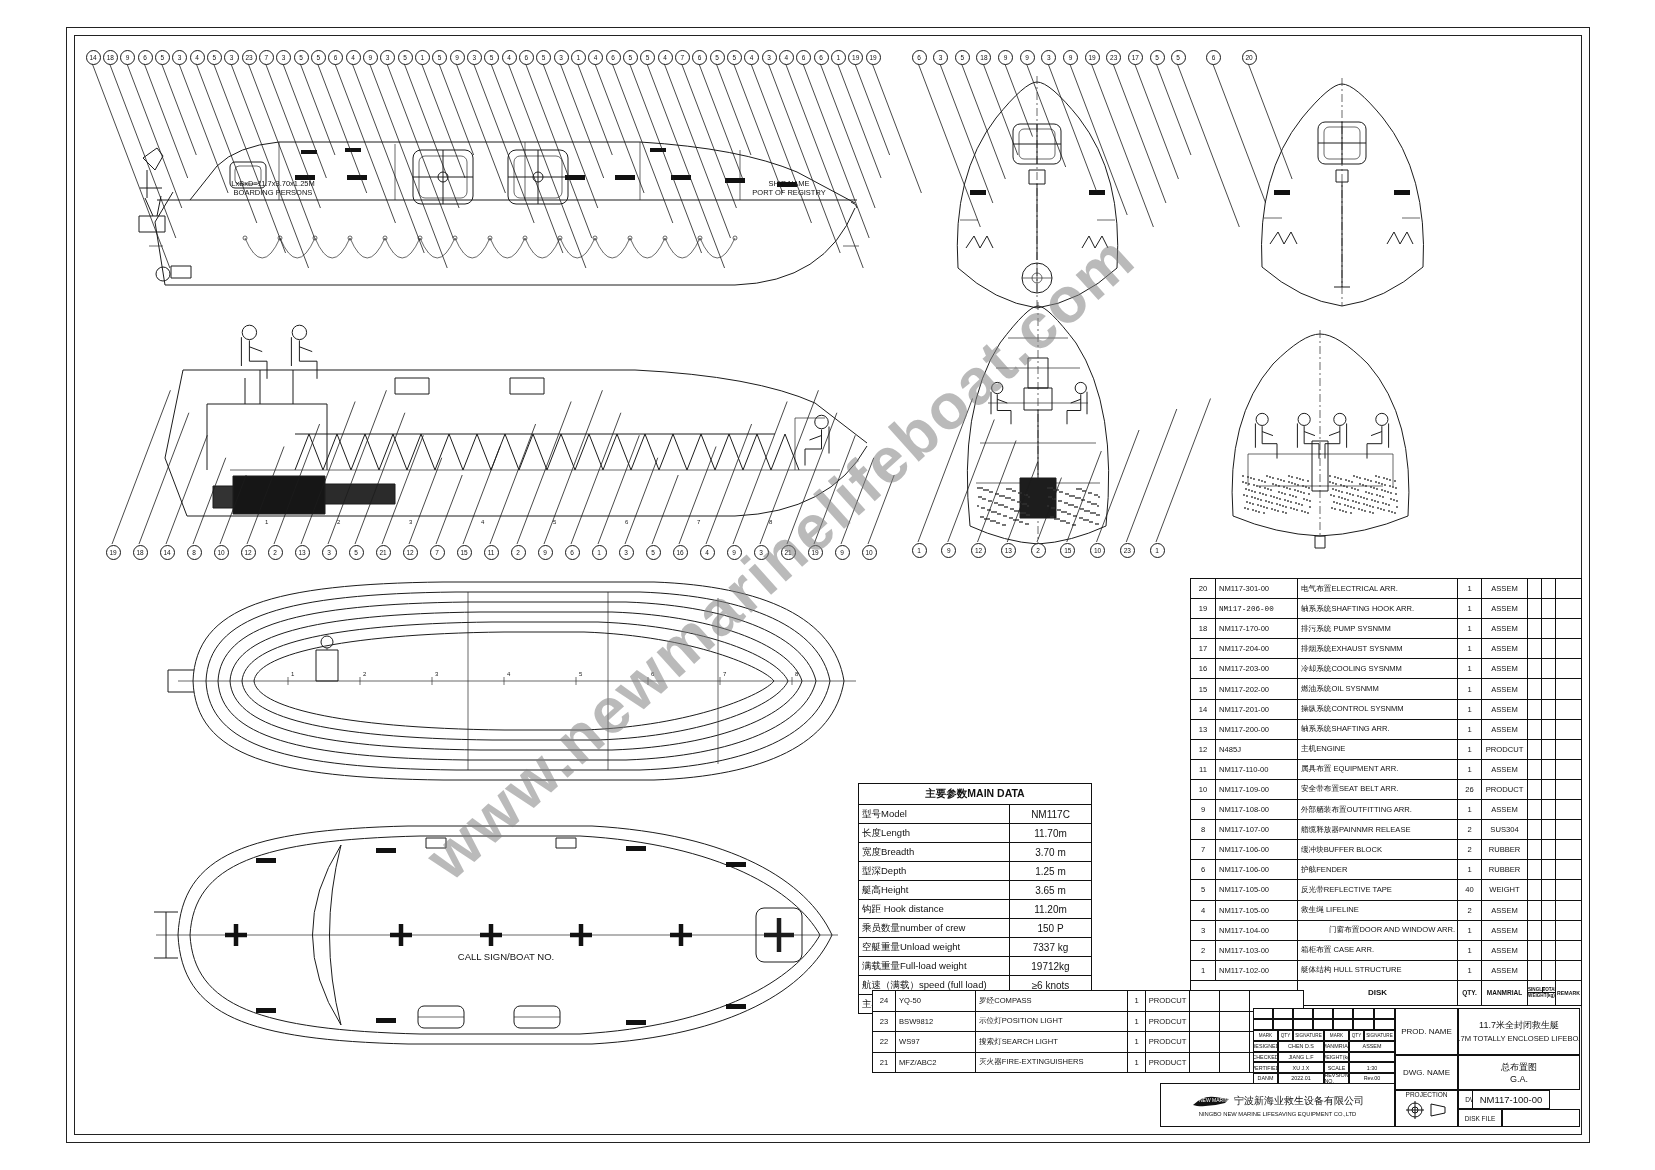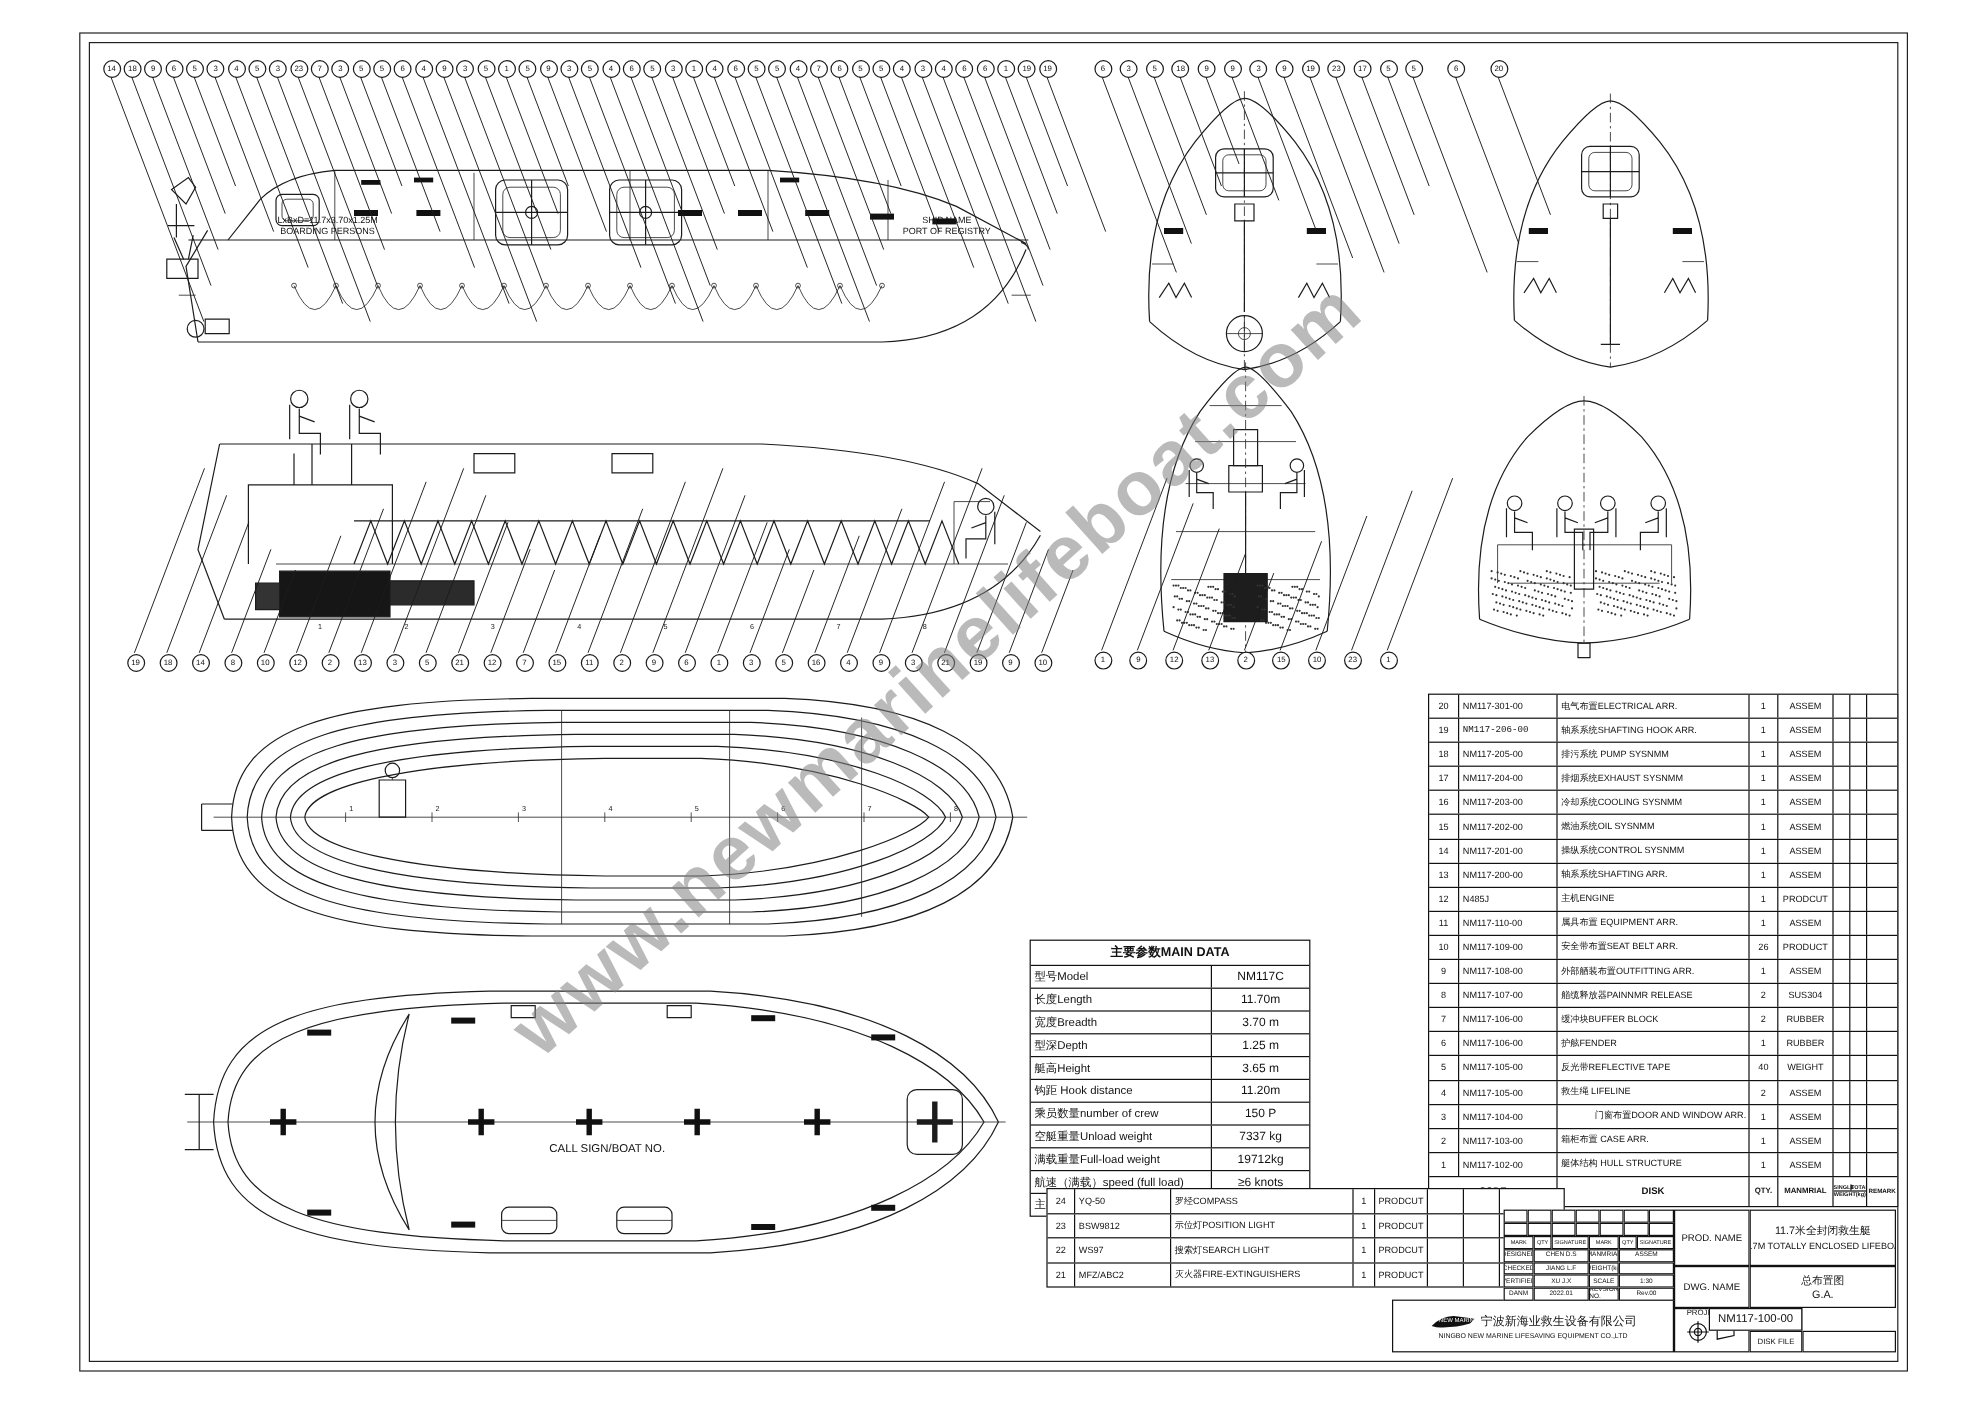--- a/index.html
+++ b/index.html
@@ -1021,21 +1021,21 @@
         <div class="tcell left" style="width: 82px; font-size: 7.6px; font-family: Liberation Mono, monospace;">NM117-206-00</div>
         <div class="tcell left" style="width: 160px; font-size: 7.6px;">轴系系统SHAFTING HOOK ARR.</div>
         <div class="tcell" style="width: 24px; font-size: 7.6px;">1</div>
         <div class="tcell" style="width: 46px; font-size: 7.6px;">ASSEM</div>
         <div class="tcell" style="width: 14px; font-size: 7.6px;"></div>
         <div class="tcell" style="width: 14px; font-size: 7.6px;"></div>
         <div class="tcell" style="width: 26px; font-size: 7.6px;"></div>
       </div>
       <div class="trow" style="height: 19.1px;">
         <div class="tcell" style="width: 24px; font-size: 7.6px;">18</div>
-        <div class="tcell left" style="width: 82px; font-size: 7.6px;">NM117-205-00</div>
+        <div class="tcell left" style="width: 82px; font-size: 7.6px;">NM117-170-00</div>
         <div class="tcell left" style="width: 160px; font-size: 7.6px;">排污系统 PUMP SYSNMM</div>
         <div class="tcell" style="width: 24px; font-size: 7.6px;">1</div>
         <div class="tcell" style="width: 46px; font-size: 7.6px;">ASSEM</div>
         <div class="tcell" style="width: 14px; font-size: 7.6px;"></div>
         <div class="tcell" style="width: 14px; font-size: 7.6px;"></div>
         <div class="tcell" style="width: 26px; font-size: 7.6px;"></div>
       </div>
       <div class="trow" style="height: 19.1px;">
         <div class="tcell" style="width: 24px; font-size: 7.6px;">17</div>
         <div class="tcell left" style="width: 82px; font-size: 7.6px;">NM117-204-00</div>
@@ -1288,21 +1288,21 @@
           <circle cx="10" cy="10" r="7"></circle>
             <circle cx="10" cy="10" r="3"></circle>
           <path d="M1,10 h18 M10,1 v18"></path>
           <path d="M26,4 L40,7 V13 L26,16 Z"></path>
         </g>
       </svg>
     </div>
     <div class="cell" style="left:1458px;top:1090px;width:44px;height:19px;font-size:6.5px;">
       <span>DWG. No.</span>
     </div>
-    <div class="cell" style="left:1424px;top:1090px;width:78px;height:19px;font-size:9.5px;">
+    <div class="cell" style="left:1472px;top:1090px;width:78px;height:19px;font-size:9.5px;">
       <span>NM117-100-00</span>
     </div>
     <div class="cell" style="left:1458px;top:1109px;width:44px;height:18px;font-size:6.5px;">
       <span>DISK FILE</span>
     </div>
     <div class="cell" style="left:1502px;top:1109px;width:78px;height:18px;"></div>
     <div class="cell" style="left:1160px;top:1083px;width:235px;height:44px;flex-direction:column;justify-content:center;">
       <div style="display:flex;align-items:center;gap:3px;">
         <svg width="40" height="16" viewBox="0 0 40 16">
           <path d="M2,12 Q12,2 24,4 L38,6 L34,10 Q20,14 6,13 Z" fill="#111"></path>

